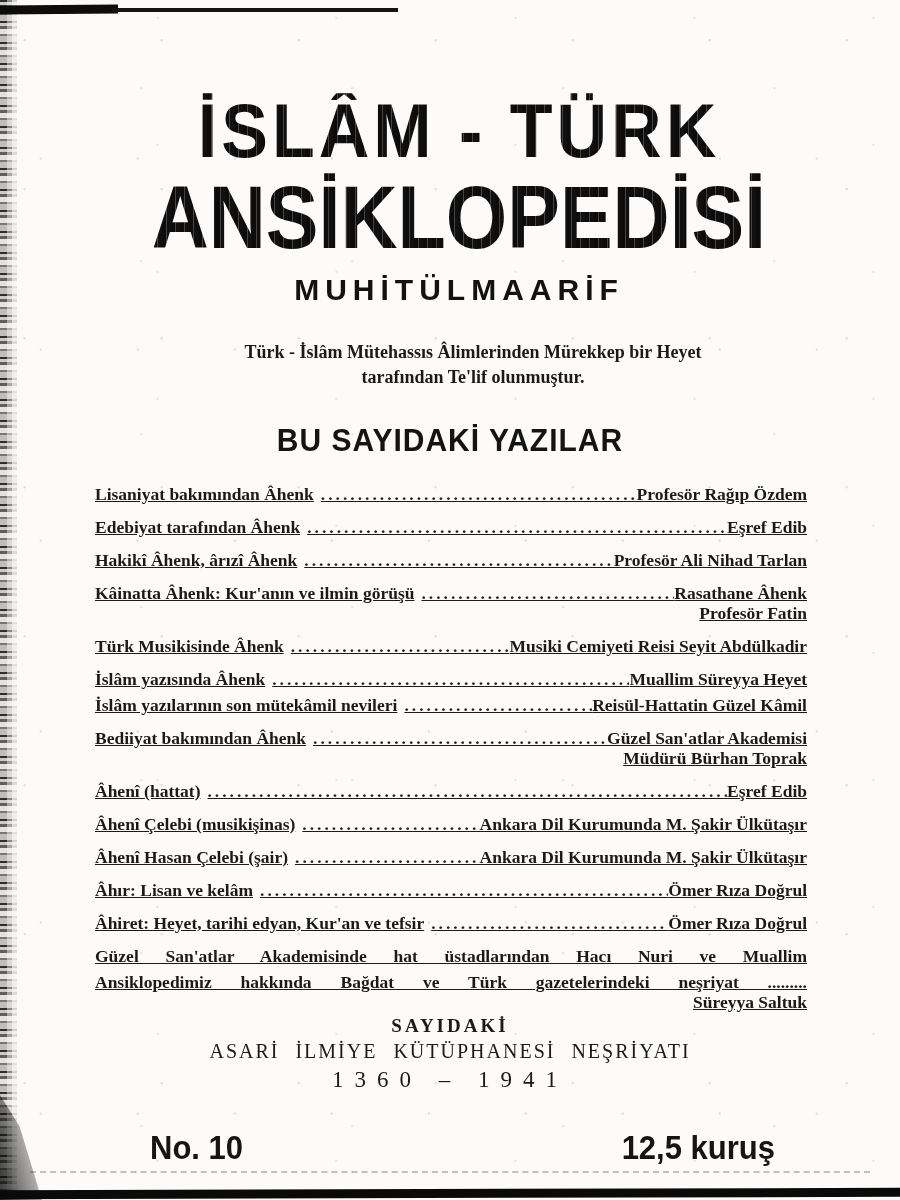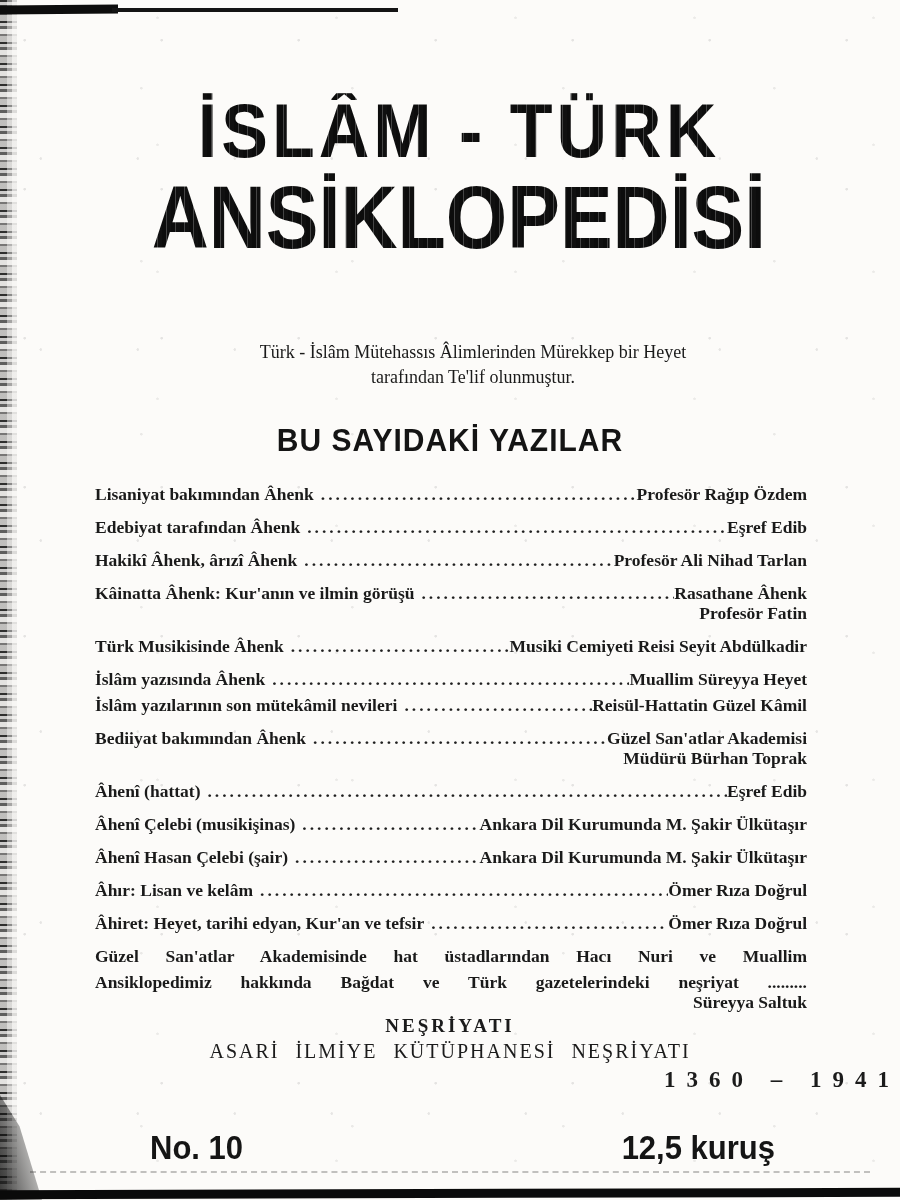--- a/index.html
+++ b/index.html
@@ -60,62 +60,63 @@
       -webkit-background-clip: text;
       background-clip: text;
       color: transparent;
     }
   }
   .mast-1 { font-size: 70px; letter-spacing: 4px; transform: scaleY(1.08); }
   .mast-2 { font-size: 79px; letter-spacing: 0px; margin-top: 12px; transform: scaleY(1.12); }
   .mast-3 { font-size: 30px; letter-spacing: 6px; margin-top: 18px; }
 
   .subtitle { position: absolute; top: 340px; left: 0; width: 100%; text-align: center;
-    font-weight: normal; font-size: 18px; line-height: 25px; color: #1a1a1a; padding-left: 46px; }
+    font-weight: bold; font-size: 18px; line-height: 25px; color: #1a1a1a; padding-left: 46px; }
 
   .toc-heading { position: absolute; top: 424px; left: 0; width: 100%; text-align: center;
     font-family: "Liberation Sans", sans-serif; font-weight: 900; font-size: 30px;
     letter-spacing: 1px; color: #141414; transform: scaleY(1.05); }
 
   
   .toc { position: absolute; top: 483px; left: 95px; width: 712px;
     font-size: 17.5px; font-weight: bold; color: #1a1a1a; }
-  .row { display: flex; align-items: flex-end; line-height: 23px; margin-bottom: 10px; }
+  .row { display: flex; align-items: flex-end; line-height: 23px; margin-bottom: 10px; text-decoration: underline; }
   .row.tight { margin-bottom: 3px; }
   .row .t { white-space: nowrap; }
   .row .leader { flex: 1 1 auto; overflow: hidden; white-space: nowrap;
     letter-spacing: 3px; padding: 0 7px; min-width: 12px; color: #1f1f1f; }
   .row .a { white-space: nowrap; text-align: right; }
   .row.cont { justify-content: flex-end; margin-top: -6px; }
   .row .spread { display: block; width: 100%; text-align: justify; text-align-last: justify; white-space: normal; }
 
   
   .imprint { position: absolute; top: 1014px; left: 0; width: 100%; text-align: center; color: #1b1b1b; }
   .imprint-city { font-size: 19px; font-weight: bold; letter-spacing: 3px; line-height: 24px; }
   .imprint-pub  { font-size: 20px; font-weight: normal; letter-spacing: 2px; word-spacing: 9px; line-height: 27px; }
-  .imprint-year { font-size: 23px; font-weight: bold; letter-spacing: 11px; line-height: 29px; text-align: right; }
+  .imprint-year { font-size: 23px; font-weight: normal; letter-spacing: 11px; line-height: 29px; }
 
   
   .footer { position: absolute; top: 1130px; left: 150px; width: 625px;
     display: flex; justify-content: space-between; align-items: baseline;
     font-family: "Liberation Sans", sans-serif; font-weight: bold;
     font-size: 31px; color: #151515; transform: scaleY(1.08); }
 </style>
 </head>
 <body>
 
 <div class="page">
 
   <div class="edge-left"></div>
   <div class="edge-top-thick"></div>
   <div class="edge-top-thin"></div>
 
   <div class="masthead">
     <div class="mast-1">İSLÂM - TÜRK</div>
     <div class="mast-2">ANSİKLOPEDİSİ</div>
+    <div class="mast-3">MUHİTÜLMAARİF</div>
   </div>
 
   <div class="subtitle">
     <div>Türk - İslâm Mütehassıs Âlimlerinden Mürekkep bir Heyet</div>
     <div>tarafından Te'lif olunmuştur.</div>
   </div>
 
   <div class="toc-heading">BU SAYIDAKİ YAZILAR</div>
 
   <div class="toc">
@@ -210,21 +211,21 @@
     <div class="row tight">
       <span class="spread">Ansiklopedimiz hakkında Bağdat ve Türk gazetelerindeki neşriyat .........</span>
     </div>
     <div class="row cont">
       <span class="a">Süreyya Saltuk</span>
     </div>
 
   </div>
 
   <div class="imprint">
-    <div class="imprint-city">NEŞRİYATI</div>
+    <div class="imprint-city">SAYIDAKİ</div>
     <div class="imprint-pub">ASARİ İLMİYE KÜTÜPHANESİ NEŞRİYATI</div>
     <div class="imprint-year">1360 – 1941</div>
   </div>
 
   <div class="footer">
     <span>No. 10</span>
     <span>12,5 kuruş</span>
   </div>
 
   <div class="scratch-line"></div>

